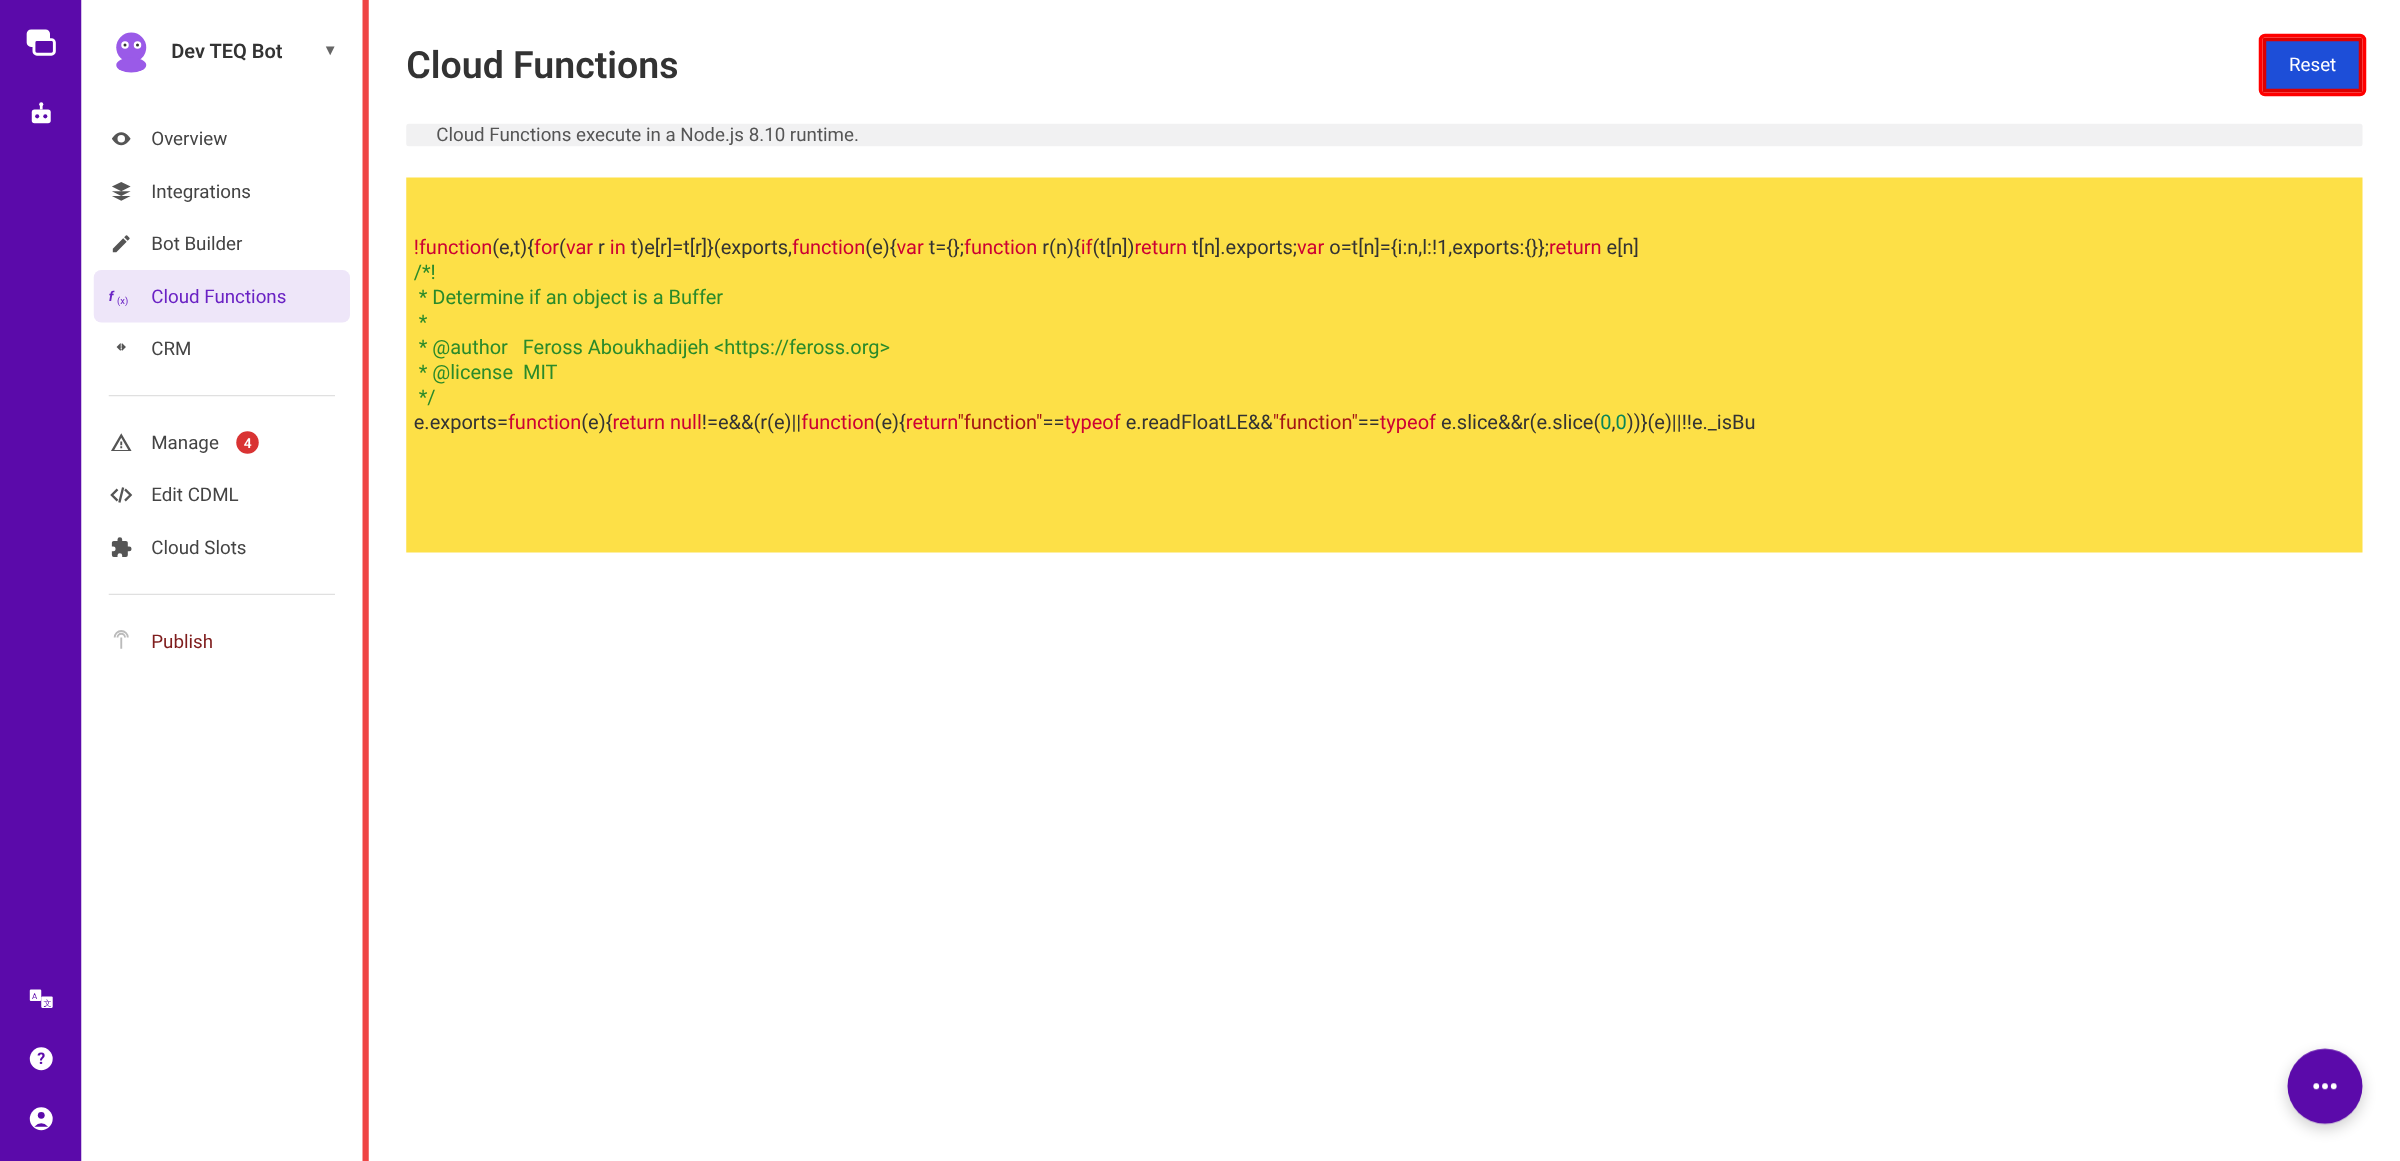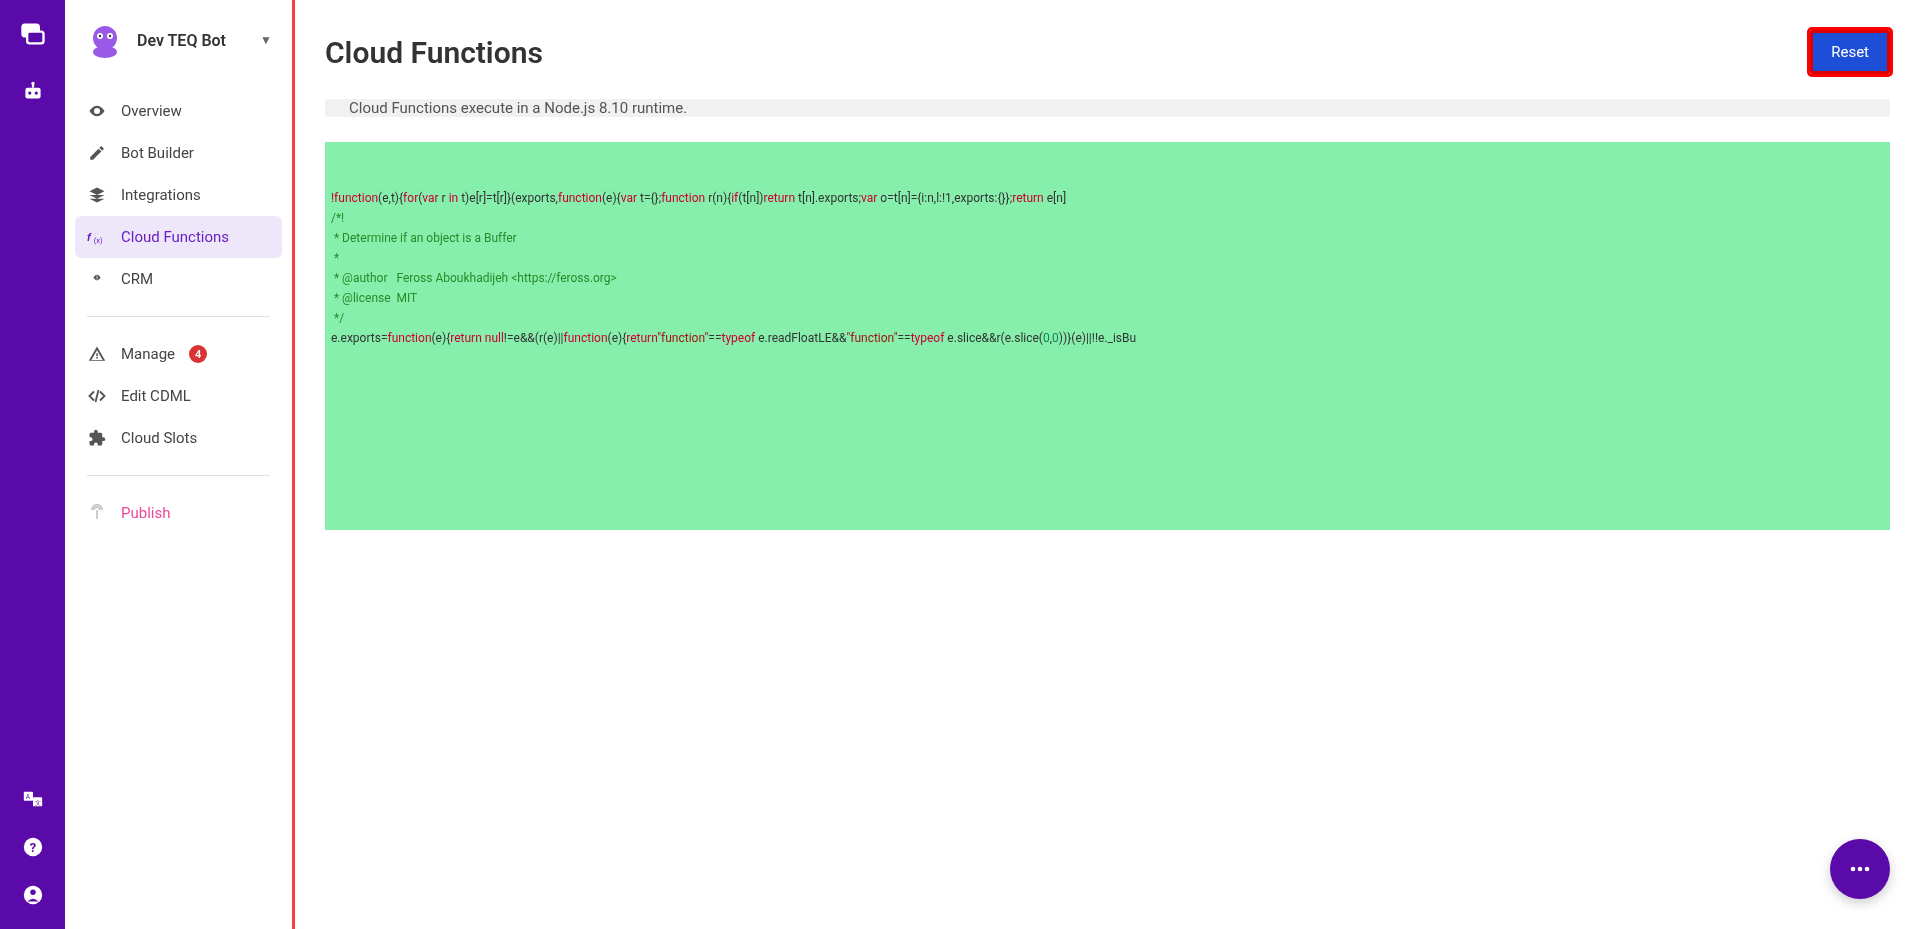--- a/index.html
+++ b/index.html
@@ -1,43 +1,43 @@
 <!DOCTYPE html>
 <html><head>
 <meta charset="utf-8">
 <style>
 * { box-sizing: border-box; margin: 0; padding: 0; font-family: -apple-system, BlinkMacSystemFont, "Segoe UI", Roboto, sans-serif; }
 body { display: flex; height: 929px; width: 1920px; overflow: hidden; background: #fff; }
 .rail { width: 65px; background: #5b0aaa; display: flex; flex-direction: column; align-items: center; padding-top: 20px; gap: 30px; }
 .rail-bottom { margin-top: auto; display: flex; flex-direction: column; align-items: center; gap: 20px; padding-bottom: 20px; }
 .rail-icon { width: 28px; height: 28px; color: #fff; display:flex; align-items:center; justify-content:center; cursor:pointer;}
-.sidebar { width: 230px; border-right: 3px solid #ef4444; padding: 20px 0; display:flex; flex-direction:column;}
+.sidebar { width: 230px; border-right: 5px solid #ef4444; padding: 20px 0; display:flex; flex-direction:column;}
 .bot-header { display:flex; align-items:center; gap:12px; padding: 0 20px 20px 20px;}
 .bot-avatar { width:40px; height:40px; color:#8b3ae6; display:flex; align-items:center; justify-content:center;}
 .bot-name { font-size:16px; font-weight:600; color:#333; flex:1;}
 .dropdown-caret { color:#666; font-size:12px;}
 .nav { padding: 10px 0;}
 .nav-item { display:flex; align-items:center; gap:14px; padding: 11px 22px; color:#444; cursor:pointer; font-size:15px; position:relative;}
 .nav-item.active { background:#eee6f9; color:#6a22c4; border-radius:6px; margin:0 10px; padding:11px 12px;}
 .nav-icon { width:20px; height:20px; display:flex; align-items:center; justify-content:center; color:#555;}
 .nav-item.active .nav-icon { color:#6a22c4;}
 .badge { background:#d93333; color:#fff; border-radius:10px; min-width:18px; height:18px; font-size:11px; display:flex; align-items:center; justify-content:center; padding:0 5px; font-weight:600;}
 .divider { height:1px; background:#e0e0e0; margin: 6px 22px;}
-.nav-item.disabled { color:#ec4899;}
+.nav-item.disabled { color:#7f1d1d;}
 .nav-item.disabled .nav-icon { color:#bbb;}
 .main { flex:1; padding: 30px; overflow:auto; position:relative;}
 .page-header { display:flex; align-items:center; justify-content:space-between; margin-bottom:25px;}
 .page-title { font-size:30px; font-weight:600; color:#333;}
 .reset-btn { background:#1d4ed8; color:#fff; border:3px solid #d00; padding:10px 18px; font-size:15px; cursor:pointer; border-radius:2px; outline:3px solid #f00;}
 .info-bar { background:#f1f1f2; padding:0 24px; color:#555; font-size:15px; border-radius:2px; margin-bottom:25px;}
 .editor-toolbar { display:flex; align-items:center; gap:10px; margin-bottom:0;}
 .exports-btn { background:#ededed; border:none; padding:10px 16px; color:#555; font-size:15px; cursor:pointer; border-radius:4px 4px 0 0;}
 .toolbar-spacer { flex:1;}
 .download-btn { background:#ededed; border:none; width:36px; height:36px; display:flex; align-items:center; justify-content:center; cursor:pointer; color:#555; border-radius:4px 4px 0 0;}
-.editor { background:#86efac; font-family: "Consolas","Monaco",monospace; font-size:12px; line-height:20px; padding:6px 6px 0 6px; height:388px; overflow-x:auto; overflow-y:hidden; white-space:pre; color:#333; position:relative;}
+.editor { background:#fde047; font-family: "Consolas","Monaco",monospace; font-size:16px; line-height:20px; padding:6px 6px 0 6px; height:300px; overflow-x:auto; overflow-y:hidden; white-space:pre; color:#333; position:relative;}
 .editor-scroll { overflow-x:scroll; height:294px;}
 .token-keyword { color:#c03; }
 .token-comment { color:#2a8a2a; font-style:normal;}
 .token-string { color:#a31515; }
 .token-number { color:#098658; }
 .float-chat { position:fixed; right:30px; bottom:30px; width:60px; height:60px; border-radius:50%; background:#5b0aaa; display:flex; align-items:center; justify-content:center; color:#fff; cursor:pointer; box-shadow:0 4px 12px rgba(0,0,0,0.2);}
 </style>
 </head>
 <body>
 
@@ -104,32 +104,32 @@
           <svg width="18" height="18" viewBox="0 0 24 24" fill="currentColor">
             <path d="M12 5C6 5 2 12 2 12s4 7 10 7 10-7 10-7-4-7-10-7zm0 11a4 4 0 110-8 4 4 0 010 8z"></path>
             <circle cx="12" cy="12" r="2" fill="#fff"></circle>
           </svg>
         </span>
       <span>Overview</span>
     </div>
     <div class="nav-item">
       <span class="nav-icon">
           <svg width="18" height="18" viewBox="0 0 24 24" fill="currentColor">
+            <path d="M12 2L2 7l10 5 10-5-10-5zM2 17l10 5 10-5M2 12l10 5 10-5"></path>
+          </svg>
+        </span>
+      <span>Integrations</span>
+    </div>
+    <div class="nav-item">
+      <span class="nav-icon">
+          <svg width="18" height="18" viewBox="0 0 24 24" fill="currentColor">
             <path d="M3 17.25V21h3.75L17.81 9.94l-3.75-3.75L3 17.25zM20.71 7.04a1 1 0 000-1.41l-2.34-2.34a1 1 0 00-1.41 0l-1.83 1.83 3.75 3.75 1.83-1.83z"></path>
           </svg>
         </span>
       <span>Bot Builder</span>
-    </div>
-    <div class="nav-item">
-      <span class="nav-icon">
-          <svg width="18" height="18" viewBox="0 0 24 24" fill="currentColor">
-            <path d="M12 2L2 7l10 5 10-5-10-5zM2 17l10 5 10-5M2 12l10 5 10-5"></path>
-          </svg>
-        </span>
-      <span>Integrations</span>
     </div>
     <div class="nav-item active">
       <span class="nav-icon">
           <svg width="20" height="16" viewBox="0 0 24 18">
             <text x="0" y="14" font-size="13" font-style="italic" font-weight="bold" fill="currentColor">f</text>
             <text x="8" y="16" font-size="9" fill="currentColor">(x)</text>
           </svg>
         </span>
       <span>Cloud Functions</span>
     </div>

